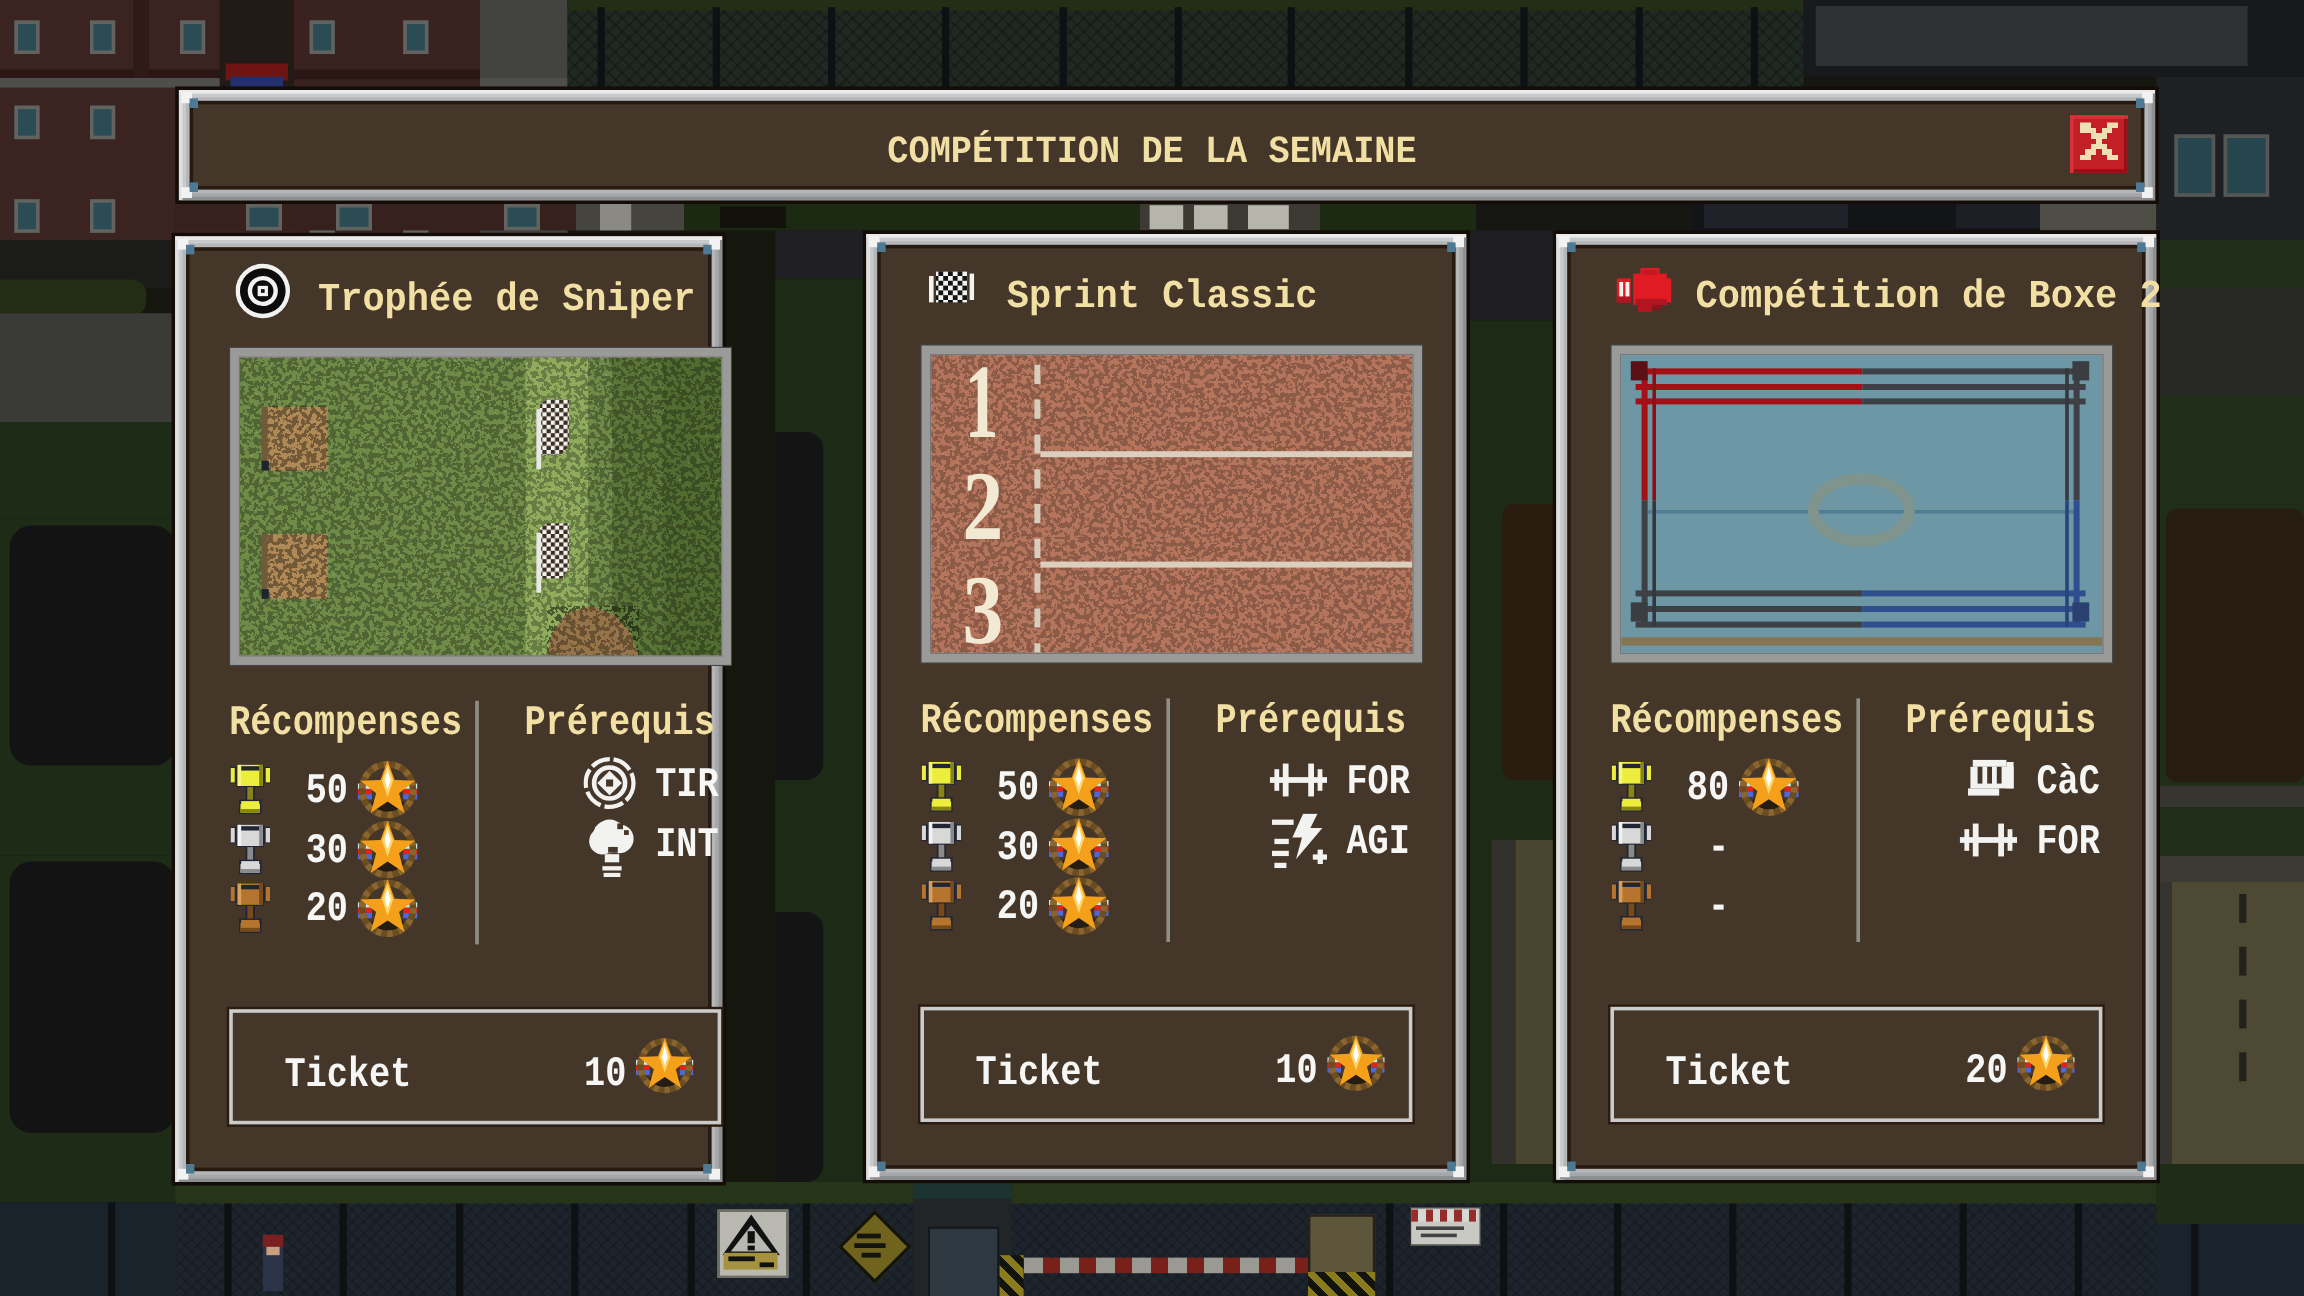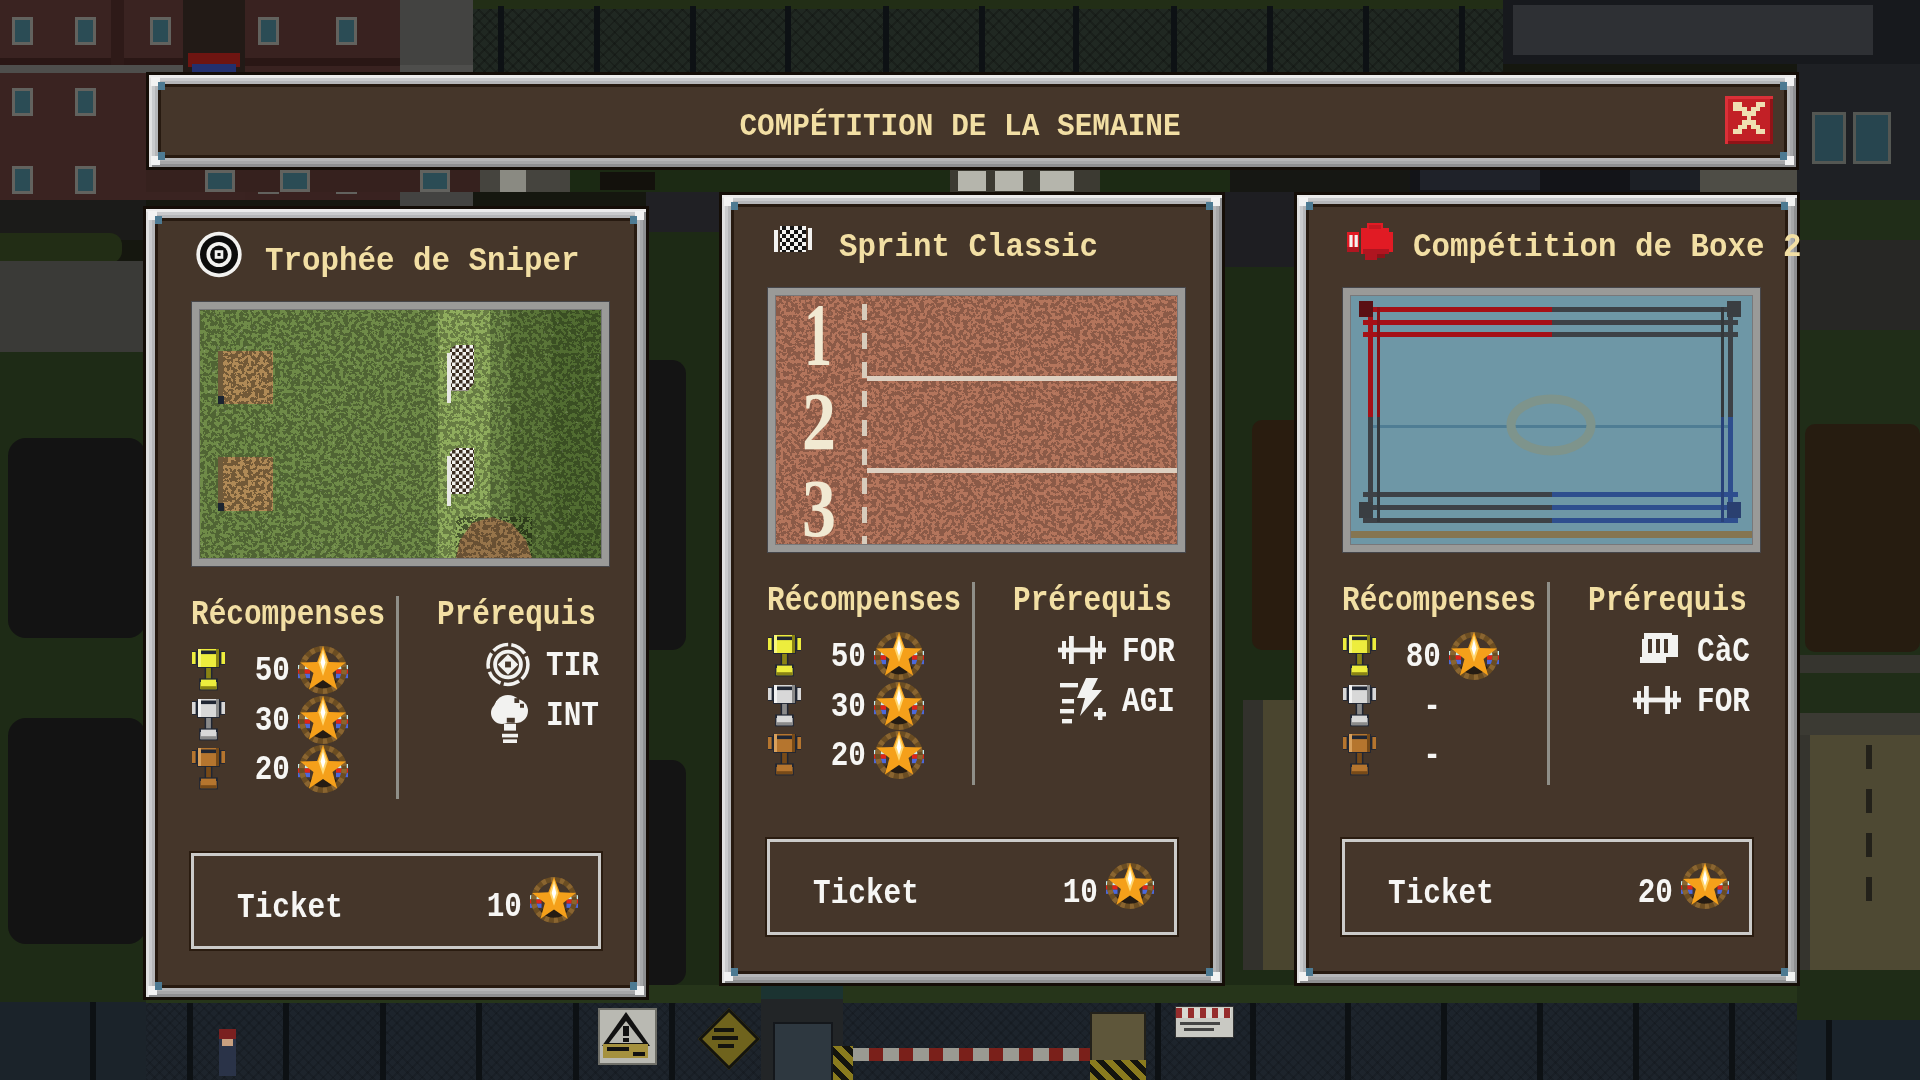--- a/index.html
+++ b/index.html
@@ -323,21 +323,21 @@
 <filter id="nzl" x="0" y="0" width="100%" height="100%">
  <feTurbulence type="fractalNoise" baseFrequency="0.25" numOctaves="2" seed="31"></feTurbulence>
  <feColorMatrix type="matrix" values="0 0 0 0 1  0 0 0 0 1  0 0 0 0 1  1 0 0 0 0"></feColorMatrix>
  <feComponentTransfer>
             <feFuncA type="discrete" tableValues="0 0 0 1"></feFuncA>
           </feComponentTransfer>
 </filter>
 </defs>
 </svg>
 
-<div class="panel" style="left:146px;top:209px;width:500px;height:788px">
+<div class="panel" style="left:146px;top:197px;width:456px;height:788px">
  <div class="pbody"></div>
  <div class="cnw" style="left:2px;top:2px"></div>
       <div class="cnb" style="left:9px;top:7px"></div>
  <div class="cnw" style="right:2px;top:2px"></div>
       <div class="cnb" style="right:9px;top:7px"></div>
  <div class="cnw" style="left:2px;bottom:2px"></div>
       <div class="cnb" style="left:9px;bottom:7px"></div>
  <div class="cnw" style="right:2px;bottom:2px"></div>
       <div class="cnb" style="right:9px;bottom:7px"></div>
  <svg style="left:50px;top:22px" width="46" height="47">

